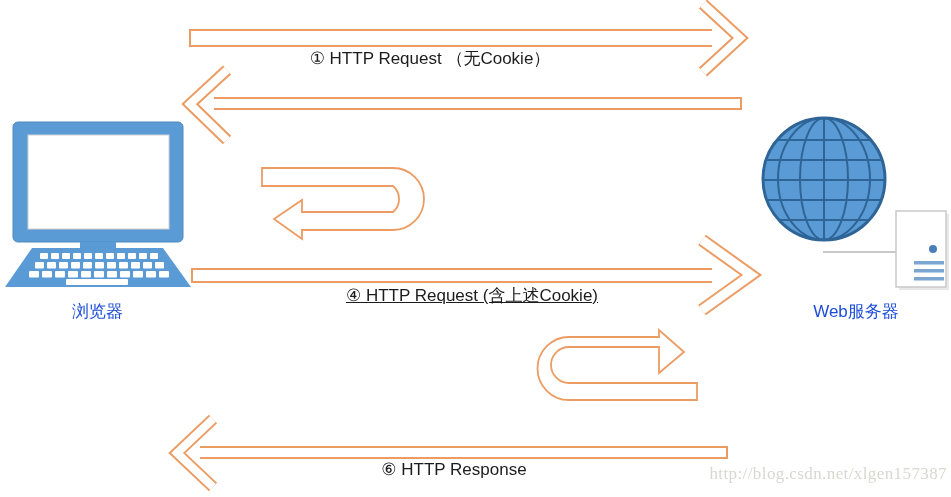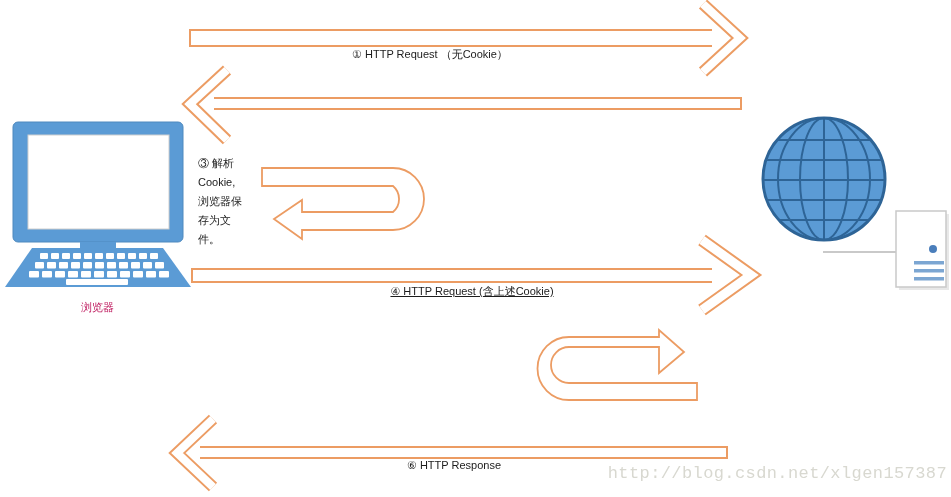--- a/index.html
+++ b/index.html
@@ -1,27 +1,27 @@
 <!DOCTYPE html>
 <html><head>
 <meta charset="utf-8">
 <style>
   html,body{margin:0;padding:0;background:#fff;}
   .stage{
     position:relative;width:951px;height:497px;background:#fff;overflow:hidden;
     font-family:"Liberation Sans",sans-serif;
   }
   .stage svg{position:absolute;left:0;top:0;}
-  .txt{position:absolute;font-size:11px;color:#1c1c1c;}
+  .txt{position:absolute;font-size:17px;color:#1c1c1c;}
   .flow-label{text-align:center;white-space:nowrap;}
   .annotation{white-space:pre-line;line-height:19px;}
-  .node-label{color:#be185d;text-align:center;white-space:nowrap;}
+  .node-label{color:#1d4ed8;text-align:center;white-space:nowrap;}
   .watermark{
     position:absolute;left:596px;top:464px;width:351px;text-align:right;
-    font-family:Liberation Mono, monospace;font-size:17px;letter-spacing:0.4px;
+    font-family:Liberation Serif, serif;font-size:17px;letter-spacing:0.4px;
     color:#D8D8D0;white-space:nowrap;
   }
   
   .shaft{fill:none;stroke:#EC9C63;stroke-width:2;}
   .chev-o{fill:none;stroke:#EC9C63;stroke-linejoin:miter;}
   .chev-i{fill:none;stroke:#ffffff;stroke-linejoin:miter;}
   .uturn{fill:#ffffff;stroke:#EC9C63;stroke-width:1.8;stroke-linejoin:miter;}
 </style>
 </head>
 <body>
@@ -131,29 +131,25 @@
         <line x1="763" y1="180" x2="885" y2="180"></line>
         <line x1="763" y1="200" x2="885" y2="200"></line>
         <line x1="763" y1="220" x2="885" y2="220"></line>
       </g>
     </g>
   </svg>
 
   <div class="txt flow-label" style="left:155px;top:47px;width:550px;">① HTTP Request （无Cookie）</div>
 
 
-  <div class="txt annotation" style="left:198px;top:154px;width:70px;">③ 解析
-Cookie,
-浏览器保
-存为文
-件。</div>
 
   <div class="txt flow-label" style="left:197px;top:284px;width:550px;text-decoration:underline;">④ HTTP Request (含上述Cookie)</div>
 
 
   <div class="txt flow-label" style="left:180px;top:459px;width:548px;">⑥ HTTP Response</div>
 
   <div class="txt node-label" style="left:45px;top:300px;width:105px;">浏览器</div>
 
+  <div class="txt node-label" style="left:795px;top:300px;width:122px;">Web服务器</div>
 
   <div class="watermark">http://blog.csdn.net/xlgen157387</div>
 
 </div>
 
 </body></html>

